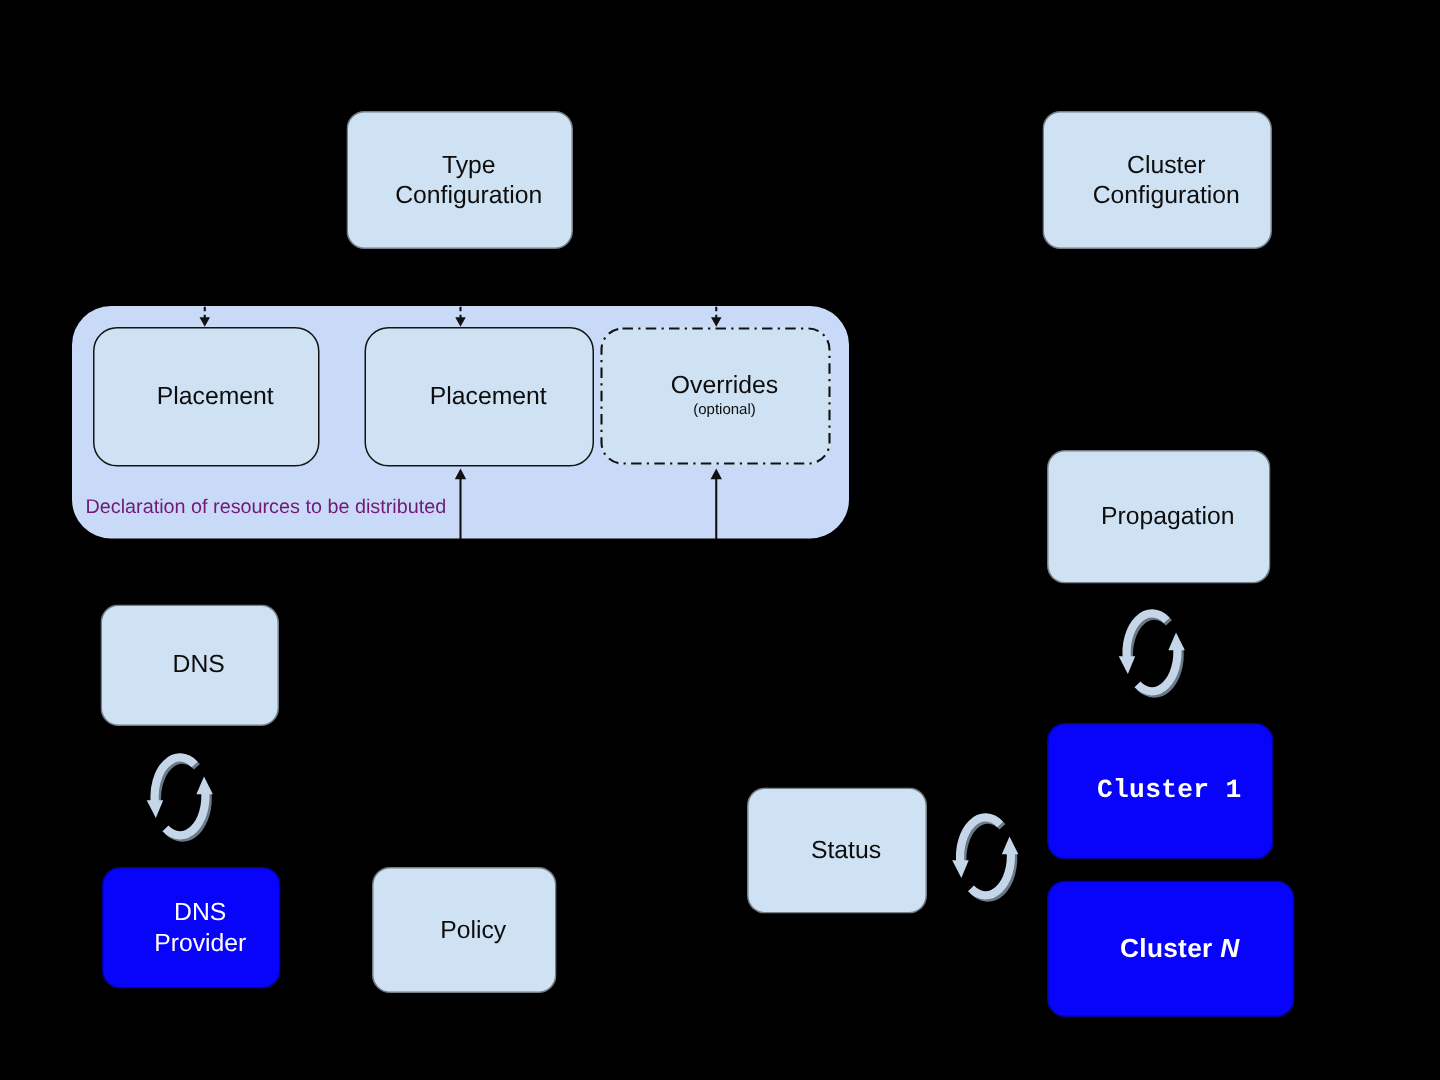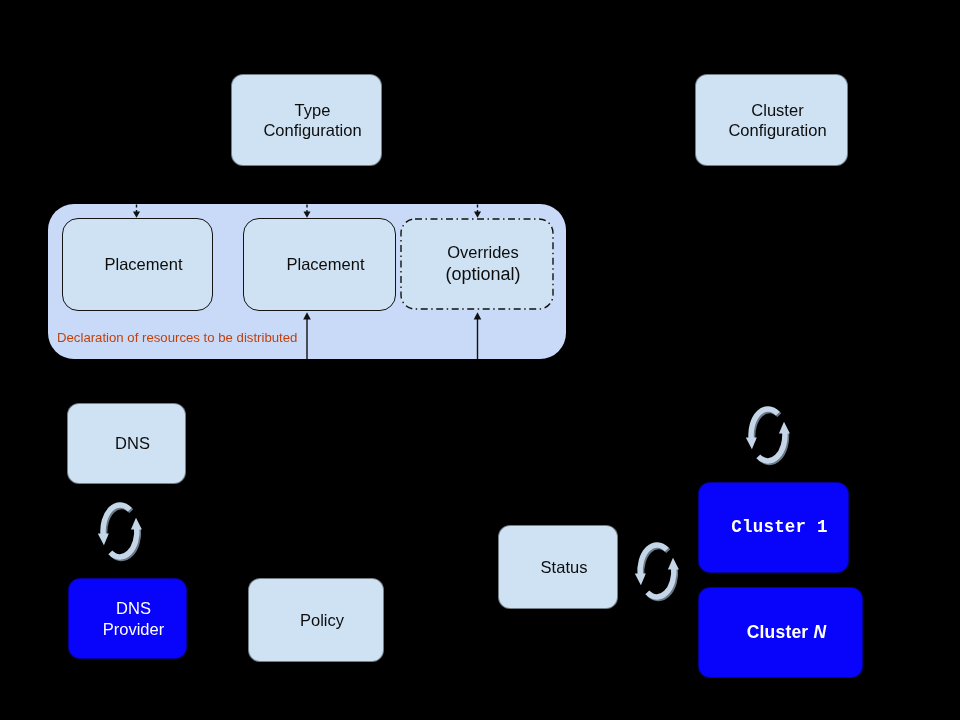--- a/index.html
+++ b/index.html
@@ -32,23 +32,23 @@
     background:var(--box-light-fill,#cfe2f3);
     border:1.3px solid #141414;border-radius:16px;z-index:3;
   }
   .inner.no-border{border:none;}
   .od-border{position:absolute;inset:0;width:100%;height:100%;pointer-events:none;}
   .od-border rect{
     fill:none;stroke:var(--connector,#111);stroke-width:1.4;
     stroke-dasharray:7 3.5 1.5 3.5;
   }
   .lbl .ln{display:block;}
-  .sub{display:block;font-size:18px;margin-top:1px;}
+  .sub{display:block;font-size:10px;margin-top:1px;}
   .caption{
-    position:absolute;left:9px;top:126px;font-size:13.2px;color:#c2410c;
+    position:absolute;left:9px;top:126px;font-size:13.2px;color:#701a75;
     white-space:nowrap;
   }
   .connector-layer{
     position:absolute;left:0;top:0;width:960px;height:720px;
     z-index:2;pointer-events:none;
   }
   .connector-layer .dash{
     stroke:var(--connector,#111);stroke-width:1.4;stroke-dasharray:3 2.4;fill:none;
   }
   .connector-layer .solid{
@@ -136,24 +136,27 @@
     <polygon class="arc-head" points="35.9,34.5 46.9,34.5 41,22.7"></polygon>
   </svg>
 
   <div class="box blue" style="left:68px;top:578px;width:119px;height:81px;">
     <div class="lbl">
       <span class="ln">DNS</span>
       <span class="ln">Provider</span>
     </div>
   </div>
 
-  <div class="box light" style="left:248px;top:578px;width:136px;height:84px;align-items:center;">
+  <div class="box light" style="left:248px;top:578px;width:123px;height:84px;align-items:center;">
     <span>Policy</span>
   </div>
 
+  <div class="box light" style="left:698px;top:300px;width:149px;height:89px;">
+    <span>Propagation</span>
+  </div>
 
   <svg class="sync" viewBox="0 0 50 72" style="left:743px;top:399px;">
     <path class="arc-shadow" d="M 36.3 16.2 A 17 26 0 0 0 9.8 42"></path>
     <path class="arc" d="M 34.8 14.7 A 17 26 0 0 0 8.3 40.5"></path>
     <polygon class="arc-head" points="2.8,38.5 13.8,38.5 8.9,50.3"></polygon>
     <path class="arc-shadow" d="M 16.8 58.8 A 17 26 0 0 0 43.2 33"></path>
     <path class="arc" d="M 15.3 57.3 A 17 26 0 0 0 41.7 31.5"></path>
     <polygon class="arc-head" points="35.9,34.5 46.9,34.5 41,22.7"></polygon>
   </svg>
 

